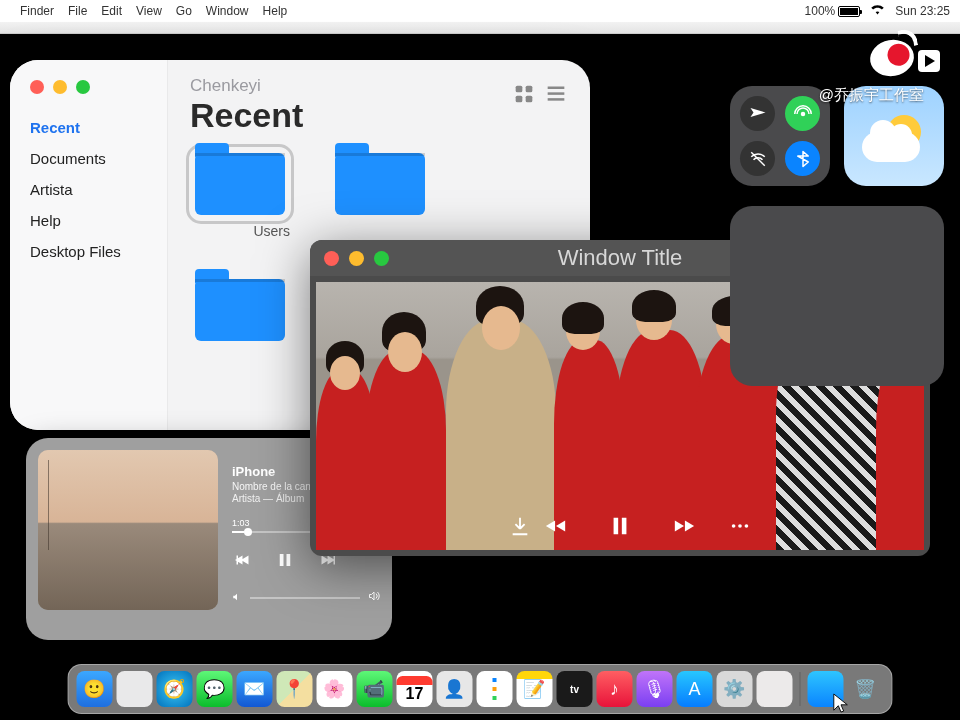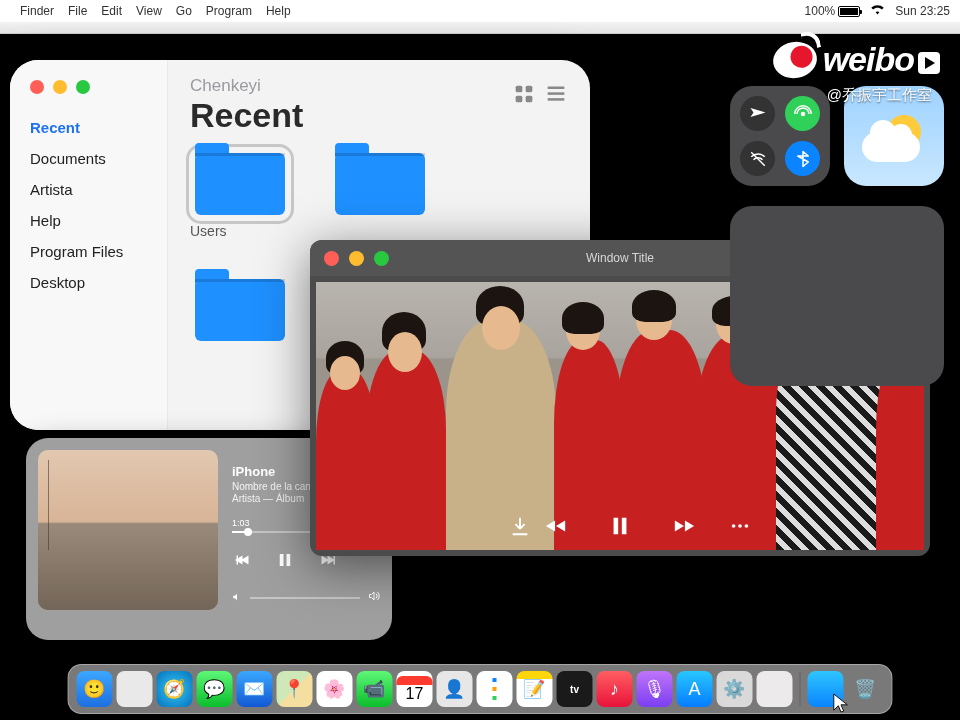--- a/index.html
+++ b/index.html
@@ -24,21 +24,21 @@
     .tl span { width:14px; height:14px; border-radius:50%; display:block; }
     .tl .r{background:#ff5f57;} .tl .y{background:#febc2e;} .tl .g{background:#28c840;}
     .sidebar .sb-item { font-size:15px; font-weight:500; color:#222; padding:7px 6px; border-radius:6px; }
     .sidebar .sb-item.active { color:#1f73ef; font-weight:600; }
     .finder .main { flex:1; padding:16px 22px; position:relative;}
     .finder .breadcrumb { color:#9a9aa0; font-size:17px; font-weight:500; }
     .finder h1 { font-size:34px; font-weight:700; color:#2a2a2a; margin-top:0px; }
     .view-toggle { position:absolute; top:24px; right:24px; display:flex; gap:12px; color:#888; }
     .view-toggle svg{width:20px;height:20px;}
     .folders { margin-top:18px; display:flex; gap:40px; flex-wrap:wrap;}
-    .folder-item { text-align:left; width:100px;}
+    .folder-item { text-align:right; width:100px;}
     .folder-item.sel .folder-shape{ outline:3px solid rgba(0,0,0,.18); outline-offset:6px; border-radius:6px;}
     .folder-shape { width:90px; height:62px; background:#1e90ff; border-radius:6px; position:relative; margin:0 auto 8px;}
     .folder-shape::before{content:'';position:absolute;left:0;top:-10px;width:34px;height:14px;background:#1e90ff;border-radius:4px 4px 0 0;}
     .folder-shape::after{content:'';position:absolute;left:0;right:0;top:0;height:3px;background:rgba(0,0,0,.15);}
     .folder-item .lbl { font-size:14px; color:#555; }
 
     
     .music { position:absolute; left:26px; top:438px; width:366px; height:202px; background:#9f9f9f; border-radius:22px; padding:12px; display:flex; gap:14px; color:#fff; box-shadow:0 6px 30px rgba(0,0,0,.4);}
     .music .art { width:180px; height:160px; border-radius:10px; background:linear-gradient(#b9a99b 0%,#b9a99b 50%, #8c8172 50%, #8c8172 100%); overflow:hidden; position:relative;}
     .art .sky{position:absolute;inset:0;background:linear-gradient(#e2c8b0 0%, #d8b497 45%, #9a8a7b 46%, #736557 100%);}    
@@ -54,21 +54,21 @@
     .music .ctrls { display:flex; gap:26px; margin-top:18px; align-items:center;}
     .music .ctrls svg{width:18px;height:18px;fill:#fff;}
     .music .vol{display:flex;align-items:center;gap:8px;margin-top:18px;}
     .music .vol .vbar{flex:1;height:2px;background:rgba(255,255,255,.4);}    
 
     
     .videowin { position:absolute; left:310px; top:240px; width:620px; height:316px; background:#4b4b4b; border-radius:12px; box-shadow:0 10px 50px rgba(0,0,0,.5); overflow:hidden;}
     .videowin .titlebar{height:36px;background:#545454;display:flex;align-items:center;position:relative;}
     .videowin .tl2{position:absolute;left:14px;display:flex;gap:10px;}
     .tl2 span{width:15px;height:15px;border-radius:50%;display:block;}
-    .videowin .wtitle{margin:10px auto;color:#d7d7d7;font-size:12px;}
+    .videowin .wtitle{margin:10px auto;color:#d7d7d7;font-size:22px;}
     .video-body{position:absolute;left:6px;right:6px;top:42px;bottom:6px;background:#6a6a6a;overflow:hidden;}
     .crowd{position:absolute;inset:0;background:linear-gradient(#b8b4ae 0%,#a9a49d 28%, #9a948b 29%, #9a948b 100%);}
     .person{position:absolute;bottom:0;border-radius:40% 40% 0 0;}
     .p-red{background:#c62020;}
     .p-tan{background:#c8b088;}
     .p-chk{background:repeating-linear-gradient(45deg,#1a1a1a 0 6px,#ddd 6px 12px);}
     .head{position:absolute;border-radius:50%;background:#e6b98f;}
     .hair{position:absolute;border-radius:50% 50% 30% 30%;background:#1c1410;}
     .vcontrols{position:absolute;left:0;right:0;bottom:10px;display:flex;justify-content:center;gap:36px;align-items:center;}
     .vcontrols .vc{width:28px;height:28px;display:flex;align-items:center;justify-content:center;}
@@ -93,40 +93,40 @@
     .widgetblank{position:absolute;right:16px;top:206px;width:214px;height:180px;background:#4a4a4c;border-radius:22px;}
 
     
     .weibo{position:absolute;right:20px;top:40px;color:#fff;font-weight:700;display:flex;align-items:center;gap:6px;}
     .weibo .eye{width:44px;height:36px;border-radius:50%;background:#fff;position:relative;transform:rotate(-10deg);}
     .weibo .eye::before{content:'';position:absolute;width:22px;height:22px;border-radius:50%;background:#e6162d;right:4px;top:5px;}
     .weibo .eye .brow{position:absolute;right:-6px;top:-8px;width:18px;height:18px;border:4px solid #fff;border-left:none;border-bottom:none;border-radius:0 14px 0 0;}
     .weibo .txt{font-size:34px;font-style:italic;letter-spacing:-1px;}
     .weibo .play{width:22px;height:22px;border-radius:4px;background:#fff;display:flex;align-items:center;justify-content:center;margin-left:-2px;margin-top:6px;}
     .weibo .play::before{content:'';border-left:10px solid #000;border-top:6px solid transparent;border-bottom:6px solid transparent;margin-left:2px;}
-    .weibo-handle{position:absolute;right:28px;top:86px;color:#fff;font-size:15px;text-shadow:0 1px 2px rgba(0,0,0,.6);}
+    .weibo-handle{position:absolute;right:36px;top:86px;color:#fff;font-size:15px;text-shadow:0 1px 2px rgba(0,0,0,.6);}
 
     
     .dock{position:absolute;bottom:6px;left:50%;transform:translateX(-50%);height:50px;background:rgba(220,220,220,.55);border-radius:14px;padding:4px 8px;display:flex;gap:4px;align-items:center;border:1px solid rgba(255,255,255,.35);}
     .dock .app{width:36px;height:36px;border-radius:8px;display:flex;align-items:center;justify-content:center;font-size:18px;color:#fff;}
     .dock .sep{width:1px;height:34px;background:rgba(0,0,0,.2);margin:0 3px;}
     .cursor{position:absolute;right:110px;bottom:2px;}
     .cursor svg{width:18px;height:22px;}
   </style>
 </head>
 <body>
 
 <div class="menubar">
   <span class="apple"></span>
   <span class="item">Finder</span>
   <span class="item">File</span>
   <span class="item">Edit</span>
   <span class="item">View</span>
   <span class="item">Go</span>
-  <span class="item">Program</span>
+  <span class="item">Window</span>
   <span class="item">Help</span>
   <div class="right">
     <span class="battery">
       <span>100%</span>
       <span class="batt-icon">
           <span class="batt-fill"></span>
         </span>
     </span>
     <span class="wifi-icon">
       <svg viewBox="0 0 24 16">
@@ -142,22 +142,21 @@
   <div class="tl">
     <span class="r"></span>
     <span class="y"></span>
     <span class="g"></span>
   </div>
   <div class="sidebar">
     <div class="sb-item active">Recent</div>
     <div class="sb-item">Documents</div>
     <div class="sb-item">Artista</div>
     <div class="sb-item">Help</div>
-    <div class="sb-item">Program Files</div>
-    <div class="sb-item">Desktop</div>
+    <div class="sb-item">Desktop Files</div>
   </div>
   <div class="main">
     <div class="breadcrumb">Chenkeyi</div>
     <h1>Recent</h1>
     <div class="view-toggle">
       <span><svg viewBox="0 0 24 24" fill="#888">
             <rect x="2" y="2" width="8" height="8" rx="2"></rect>
             <rect x="14" y="2" width="8" height="8" rx="2"></rect>
             <rect x="2" y="14" width="8" height="8" rx="2"></rect>
             <rect x="14" y="14" width="8" height="8" rx="2"></rect>
@@ -330,21 +329,20 @@
 <div class="weather">
   <div class="sun"></div>
   <div class="cloud"></div>
 </div>
 <div class="widgetblank"></div>
 
 <div class="weibo">
   <div class="eye">
       <div class="brow"></div>
     </div>
-  <span class="txt">weibo</span>
   <span class="play"></span>
 </div>
 <div class="weibo-handle">@乔振宇工作室</div>
 
 <div class="dock">
   <div class="app" style="background:linear-gradient(#3ba7ff,#1e6fe0)">🙂</div>
   <div class="app" style="background:#e9e9ea;display:grid;grid-template-columns:repeat(3,1fr);grid-template-rows:repeat(3,1fr);gap:2px;padding:5px;">
     <span style="background:#ff453a;border-radius:2px"></span>
       <span style="background:#ff9f0a;border-radius:2px"></span>
       <span style="background:#ffd60a;border-radius:2px"></span>
@@ -356,21 +354,21 @@
       <span style="background:#8e8e93;border-radius:2px"></span>
   </div>
   <div class="app" style="background:radial-gradient(#fff 30%,#29abe2 32%,#0071bc)">🧭</div>
   <div class="app" style="background:linear-gradient(#5df777,#0bbd2c)">💬</div>
   <div class="app" style="background:linear-gradient(#3ba7ff,#1258d3)">✉️</div>
   <div class="app" style="background:linear-gradient(135deg,#cfe8b7 50%,#f4dfa0 50%)">📍</div>
   <div class="app" style="background:#fff">🌸</div>
   <div class="app" style="background:linear-gradient(#5df777,#0bbd2c)">📹</div>
   <div class="app" style="background:#fff;color:#000;flex-direction:column;font-size:8px;">
     <div style="background:#ff3b30;color:#fff;width:100%;text-align:center;border-radius:6px 6px 0 0;line-height:9px;font-size:7px;">&nbsp;</div>
-    <div style="font-size:16px;font-weight:400;">17</div>
+    <div style="font-size:16px;font-weight:700;">17</div>
   </div>
   <div class="app" style="background:#e7e7e7">👤</div>
   <div class="app" style="background:#fff;display:grid;grid-template-rows:repeat(3,1fr);padding:6px 5px;gap:3px;">
     <span style="border-left:4px solid #0a84ff;height:4px;"></span>
       <span style="border-left:4px solid #ff9f0a;height:4px;"></span>
       <span style="border-left:4px solid #30d158;height:4px;"></span>
   </div>
   <div class="app" style="background:linear-gradient(#ffd60a 22%,#fff 22%)">📝</div>
   <div class="app" style="background:#1a1a1a;font-size:10px;">
       <b>tv</b>

